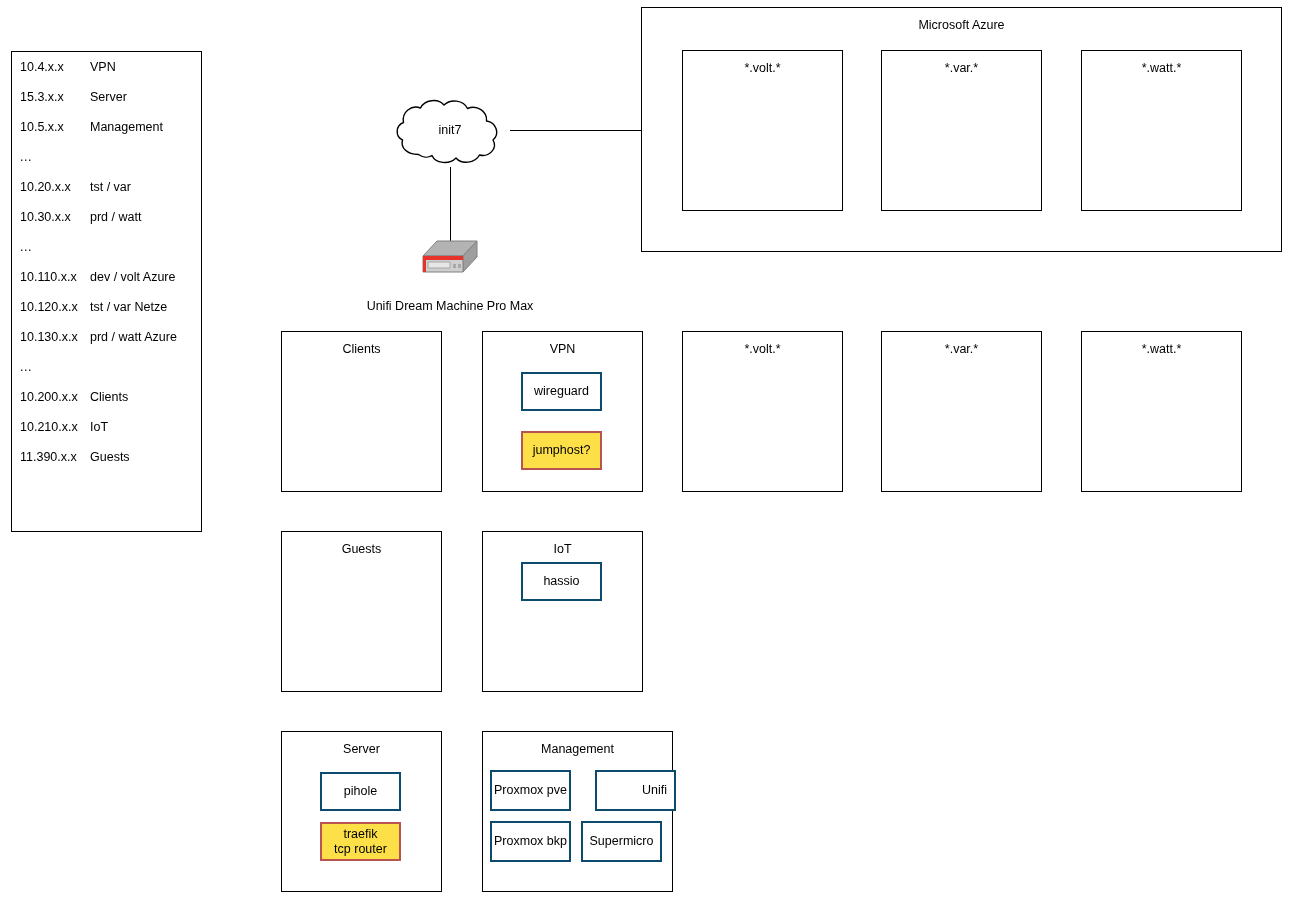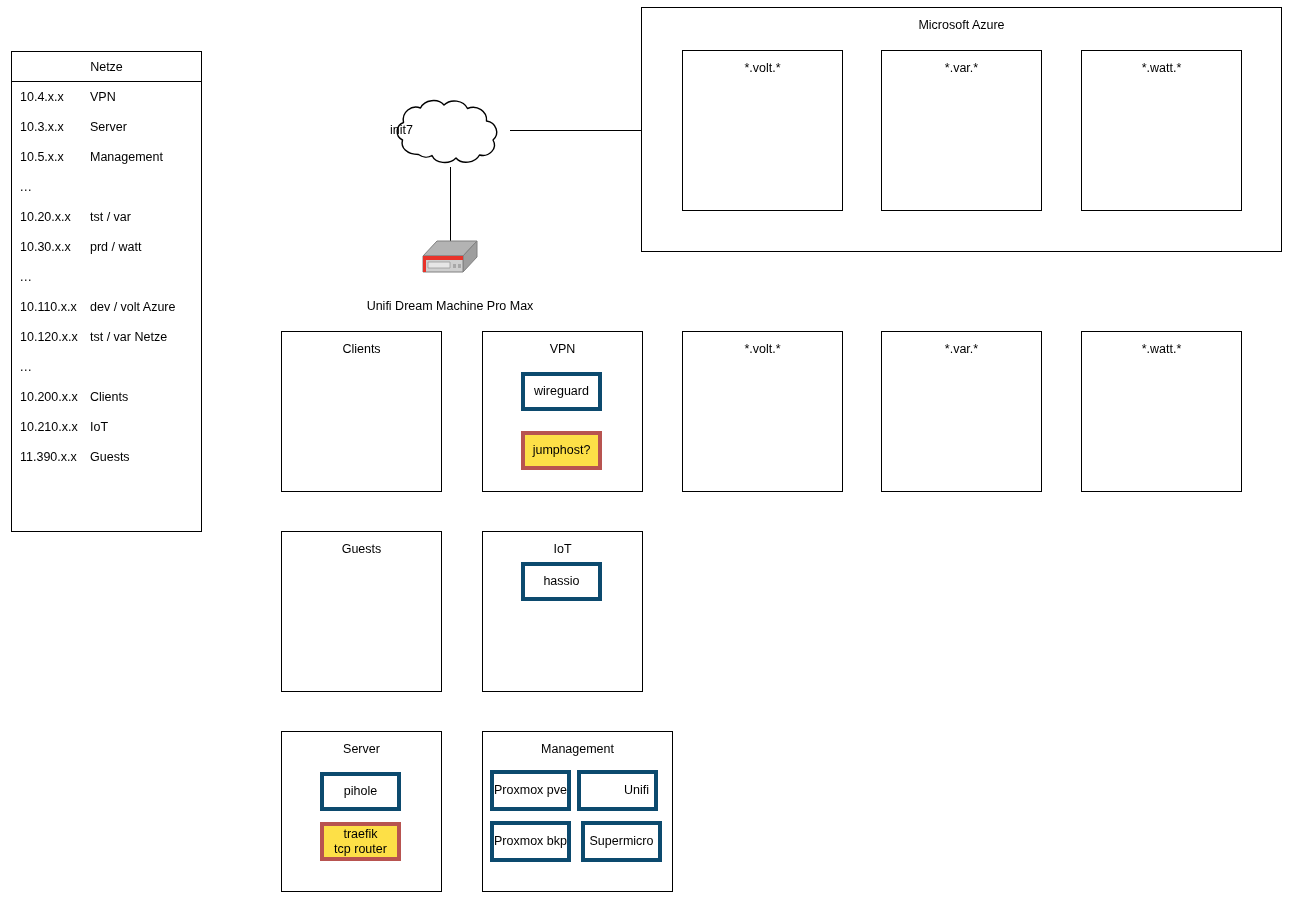--- a/index.html
+++ b/index.html
@@ -34,21 +34,21 @@
     text-align: center;
     font-size: 12.5px;
     line-height: 15px;
     color: #000000;
   }
   .zone > .node-title { top: 10px; }
 
   .leaf {
     position: absolute;
     box-sizing: border-box;
-    border: 4px solid #0c4a6e;
+    border: 2px solid #0c4a6e;
     background: #ffffff;
     display: flex;
     align-items: center;
     justify-content: center;
     text-align: center;
     font-size: 12.5px;
     line-height: 15px;
     color: #000000;
   }
   .leaf.accent {
@@ -107,20 +107,21 @@
     top: 97px;
     width: 120px;
     height: 70px;
   }
   #cloud svg { display: block; }
   #cloud-label {
     position: absolute;
     left: 0;
     right: 0;
     top: 26px;
+    text-align: center;
     font-size: 12.5px;
     color: #000000;
   }
 
   
   .edge {
     position: absolute;
     background: #000000;
   }
   .edge.h { height: 1px; }
@@ -144,28 +145,27 @@
     color: #000000;
     margin-top: 13px;
   }
 </style>
 </head>
 <body>
 
 <div id="canvas">
 
   <div id="netze-table">
-    <div id="netze-header">Netze</div>
     <div id="netze-rows">
       <div class="netze-row">
         <span class="netze-cidr">10.4.x.x</span>
         <span class="netze-name">VPN</span>
       </div>
       <div class="netze-row">
-        <span class="netze-cidr">10.3.x.x</span>
+        <span class="netze-cidr">15.3.x.x</span>
         <span class="netze-name">Server</span>
       </div>
       <div class="netze-row">
         <span class="netze-cidr">10.5.x.x</span>
         <span class="netze-name">Management</span>
       </div>
       <div class="netze-row spacer">
         <span class="netze-cidr">...</span>
         <span class="netze-name"></span>
       </div>
@@ -181,20 +181,24 @@
         <span class="netze-cidr">...</span>
         <span class="netze-name"></span>
       </div>
       <div class="netze-row">
         <span class="netze-cidr">10.110.x.x</span>
         <span class="netze-name">dev / volt Azure</span>
       </div>
       <div class="netze-row">
         <span class="netze-cidr">10.120.x.x</span>
         <span class="netze-name">tst / var Netze</span>
+      </div>
+      <div class="netze-row">
+        <span class="netze-cidr">10.130.x.x</span>
+        <span class="netze-name">prd / watt Azure</span>
       </div>
       <div class="netze-row spacer">
         <span class="netze-cidr">...</span>
         <span class="netze-name"></span>
       </div>
       <div class="netze-row">
         <span class="netze-cidr">10.200.x.x</span>
         <span class="netze-name">Clients</span>
       </div>
       <div class="netze-row">
@@ -309,21 +313,21 @@
     <span class="multiline">traefik
 tcp router</span>
   </div>
 
   <div class="node zone" style="left:482px; top:731px; width:191px; height:161px;">
     <div class="node-title">Management</div>
   </div>
   <div class="leaf" style="left:490px; top:770px; width:81px; height:41px;">
     <span>Proxmox pve</span>
   </div>
-  <div class="leaf" style="left:577px; top:770px; width:81px; height:41px;padding-left:38px;">
+  <div class="leaf" style="left:595px; top:770px; width:81px; height:41px;padding-left:38px;">
     <span>Unifi</span>
   </div>
   <div class="leaf" style="left:490px; top:821px; width:81px; height:41px;">
     <span>Proxmox bkp</span>
   </div>
   <div class="leaf" style="left:581px; top:821px; width:81px; height:41px;">
     <span>Supermicro</span>
   </div>
 
 </div>

